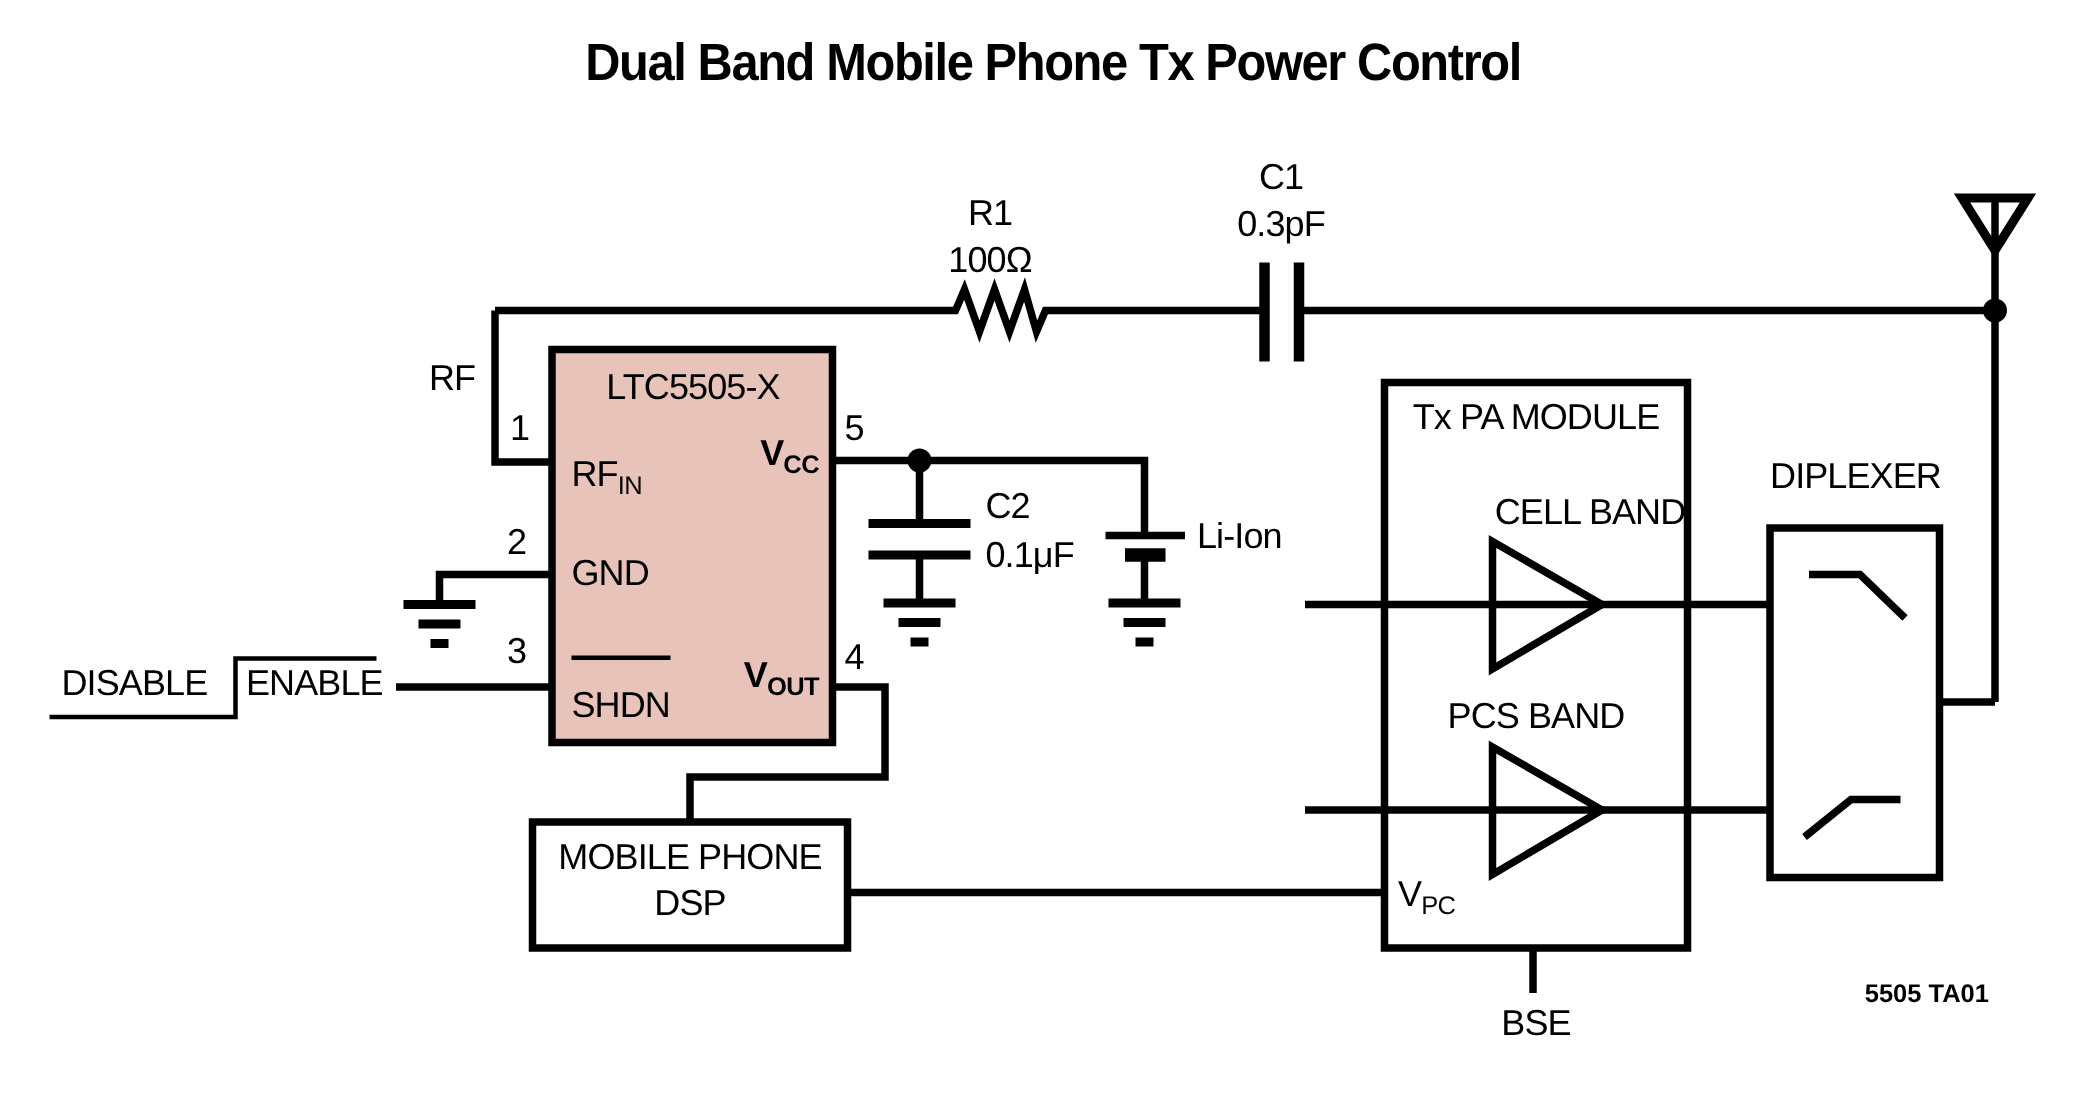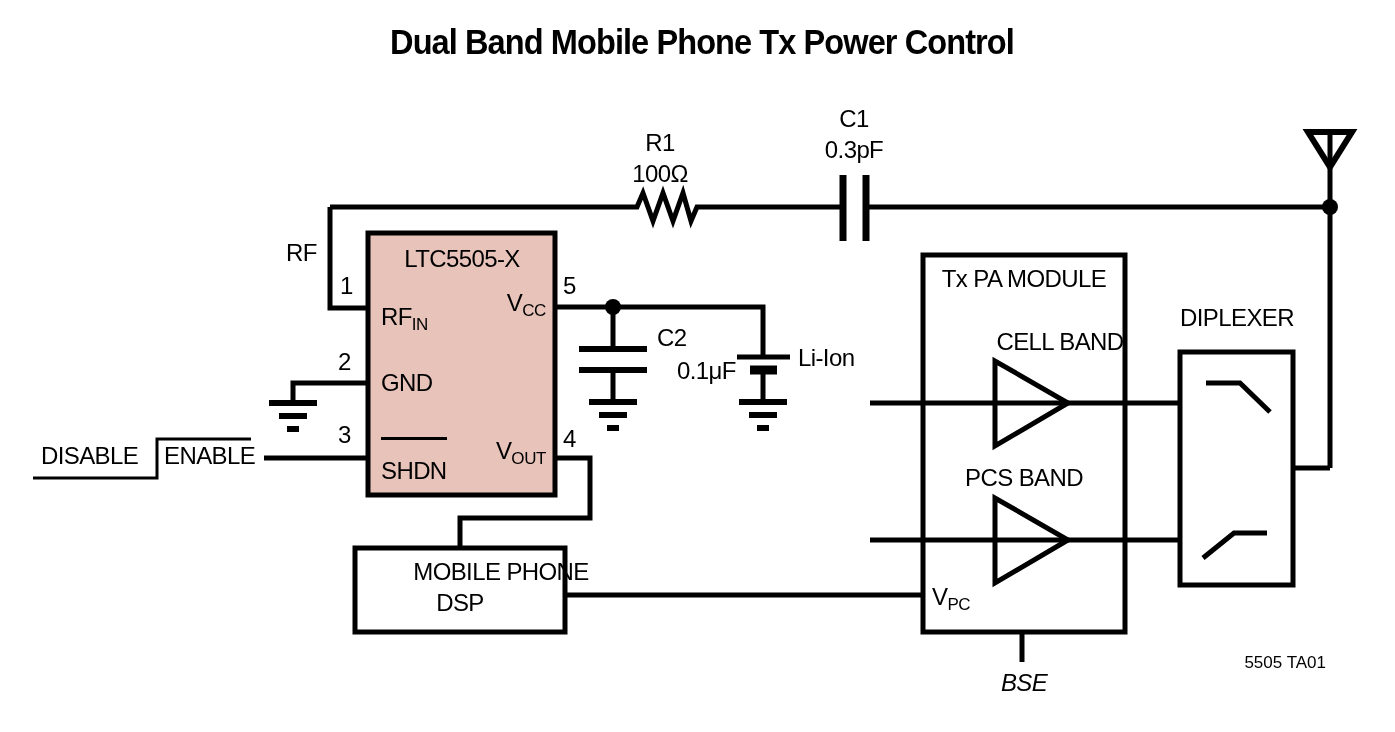--- a/index.html
+++ b/index.html
@@ -6,21 +6,21 @@
   #stage{
     position:relative;width:1395px;height:732px;background:#ffffff;
     font-family:"Liberation Sans", sans-serif;color:#000;overflow:hidden;
   }
   #schem{position:absolute;left:0;top:0;}
   .lbl{
     position:absolute;font-size:24px;line-height:1.05;letter-spacing:-0.6px;
     white-space:nowrap;color:#000;
   }
   .ctr{transform:translateX(-50%);}
-  .rt{text-align:right;}
+  .rt{text-align:right;font-weight:bold;}
   .sub{font-size:17px;letter-spacing:-0.4px;vertical-align:-5px;}
   .ov{display:inline-block;border-top:3px solid #000;padding-top:18px;}
   .title{
     font-size:35px;font-weight:bold;letter-spacing:-1px;
     transform:translateX(-50%) scaleX(0.93);transform-origin:center top;
   }
   .small{font-size:17px;letter-spacing:0;}
 </style>
 </head>
 <body>
@@ -118,34 +118,34 @@
   </div>
   <div class="lbl rt" style="right:849px;top:438px;">
     <span>V</span><span class="sub">OUT</span>
   </div>
 
   <div class="lbl ctr" style="left:660px;top:130px;">R1</div>
   <div class="lbl ctr" style="left:660px;top:161px;">100Ω</div>
   <div class="lbl ctr" style="left:854px;top:106px;">C1</div>
   <div class="lbl ctr" style="left:854px;top:137px;">0.3pF</div>
   <div class="lbl" style="left:657px;top:325px;">C2</div>
-  <div class="lbl" style="left:657px;top:358px;margin-left:20px;">0.1μF</div>
+  <div class="lbl" style="left:657px;top:358px;">0.1μF</div>
   <div class="lbl" style="left:798px;top:345px;text-align:right;">Li-Ion</div>
 
   <div class="lbl" style="left:41px;top:443px;">DISABLE</div>
   <div class="lbl" style="left:164px;top:443px;">ENABLE</div>
 
-  <div class="lbl ctr" style="left:460px;top:559px;margin-left:41px;">MOBILE PHONE</div>
+  <div class="lbl ctr" style="left:460px;top:559px;">MOBILE PHONE</div>
   <div class="lbl ctr" style="left:460px;top:590px;">DSP</div>
 
   <div class="lbl ctr" style="left:1024px;top:266px;">Tx PA MODULE</div>
   <div class="lbl ctr" style="left:1060px;top:329px;">CELL BAND</div>
   <div class="lbl ctr" style="left:1024px;top:465px;">PCS BAND</div>
   <div class="lbl" style="left:932px;top:584px;">
     <span>V</span><span class="sub">PC</span>
   </div>
-  <div class="lbl ctr" style="left:1024px;top:670px;font-style:italic;">BSE</div>
+  <div class="lbl ctr" style="left:1024px;top:670px;">BSE</div>
 
   <div class="lbl ctr" style="left:1237px;top:305px;">DIPLEXER</div>
 
   <div class="lbl small rt" style="right:69px;top:654px;">5505 TA01</div>
 
 </div>
 
 </body></html>

